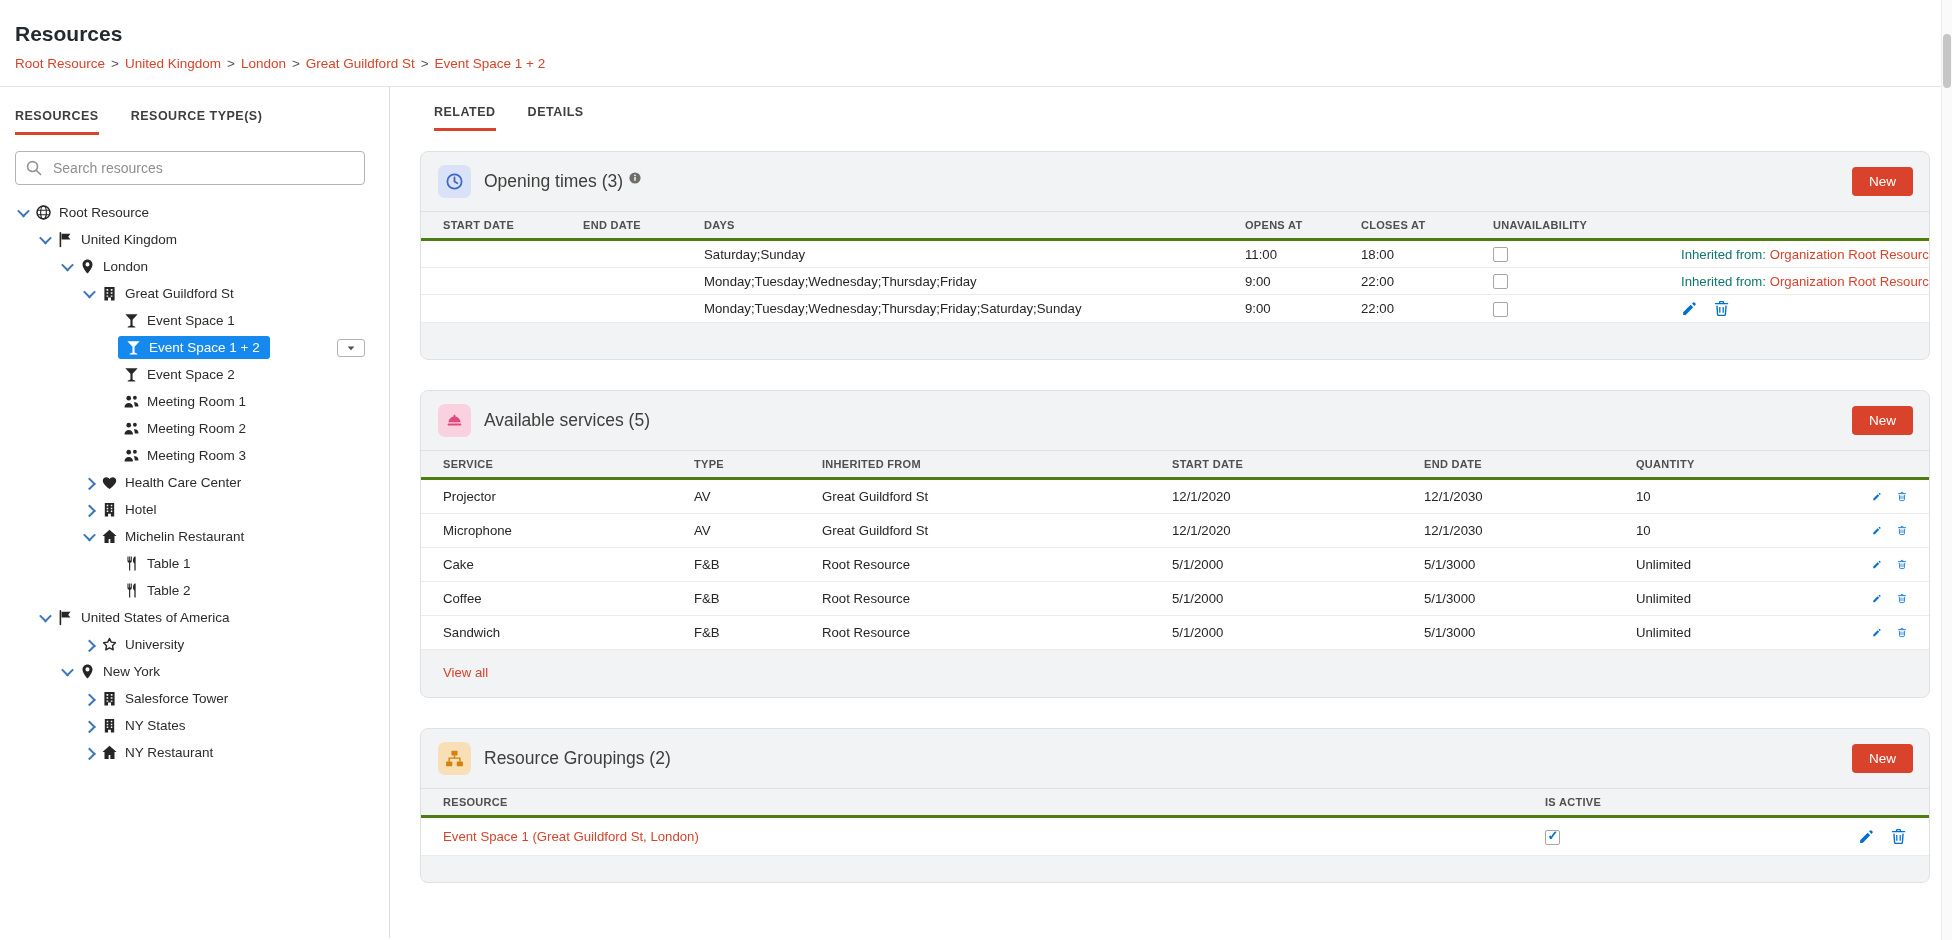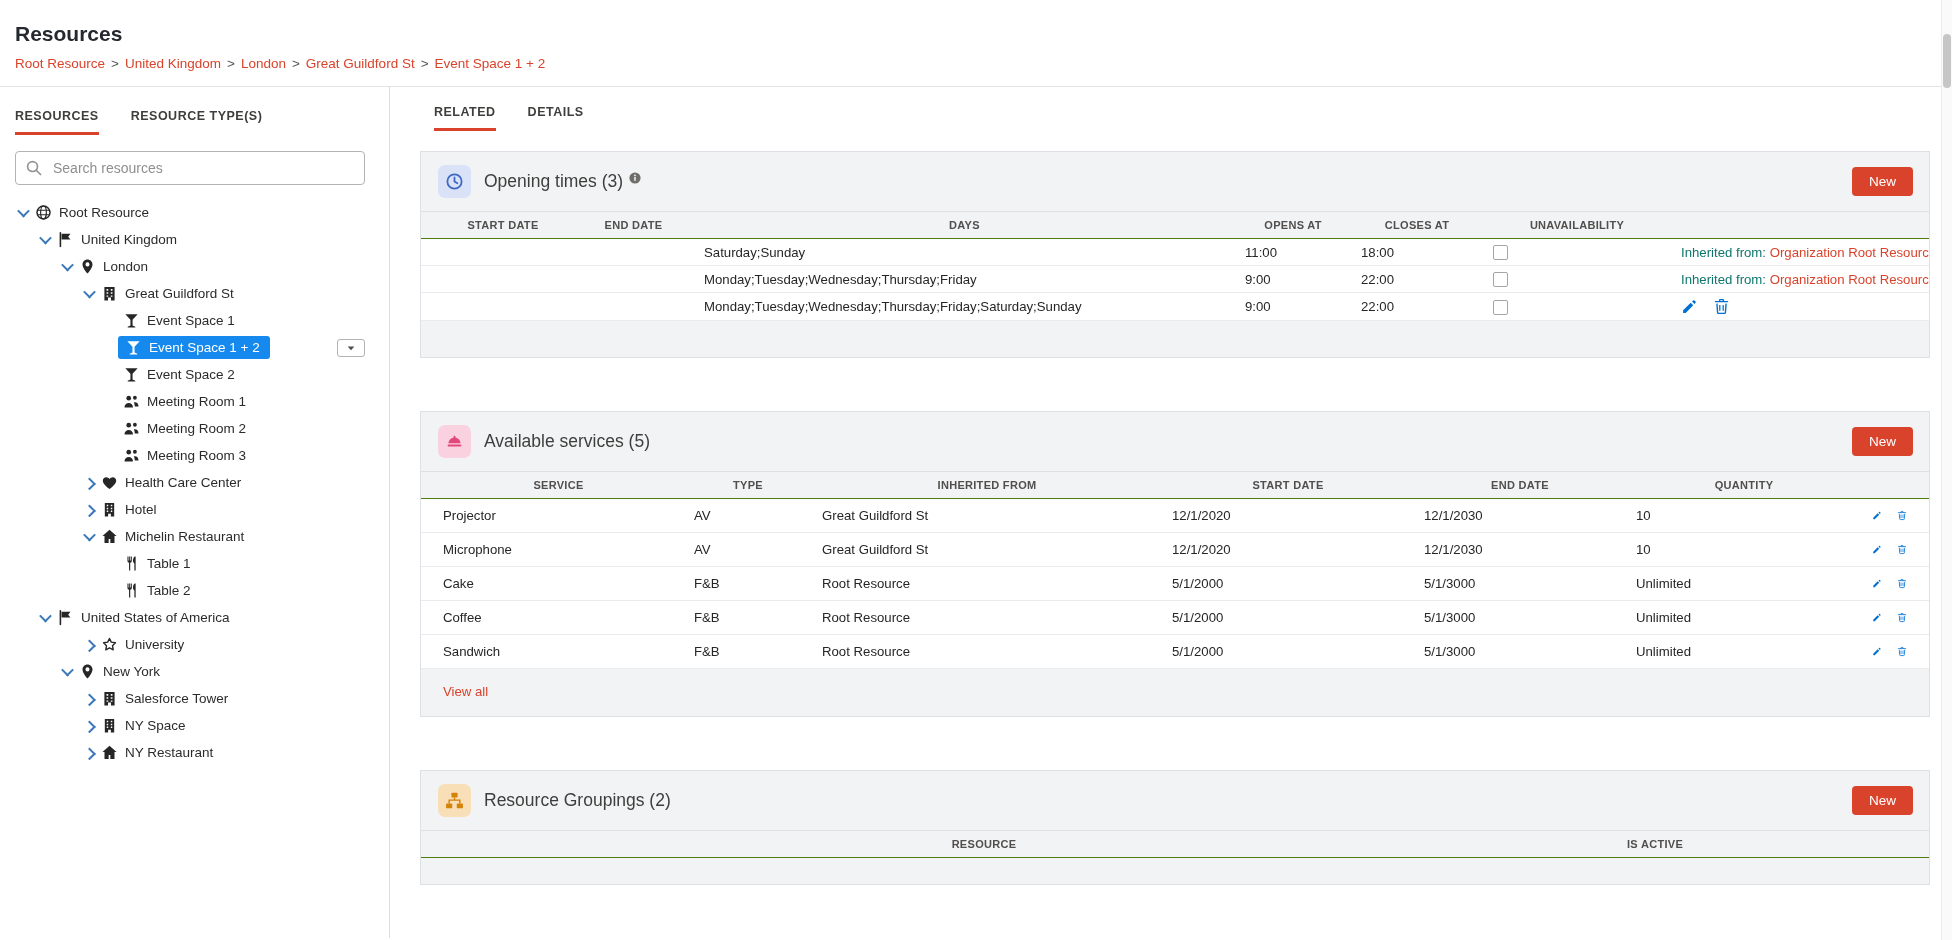--- a/index.html
+++ b/index.html
@@ -50,34 +50,34 @@
   .ticon{width:17px;height:17px;margin:0 7px 0 3px;color:#262626;flex:none;display:inline-flex}
   .ticon svg{width:100%;height:100%}
   .tlabel{font-size:13.5px;white-space:nowrap}
   .pill{display:inline-flex;align-items:center;background:var(--sel);color:#fff;border-radius:3px;padding:3px 10px 3px 4px;margin-left:-2px}
   .pill .ticon{color:#fff}
   .menu-btn{margin-left:auto;margin-right:24px;width:28px;height:18px;background:#fff;border:1px solid #b3b3b3;border-radius:3px;display:flex;align-items:center;justify-content:center;cursor:pointer}
   .menu-btn .ci{width:12px;height:12px;display:inline-flex}
   .menu-btn .ci svg{width:100%;height:100%}
 
   
-  .card{background:var(--card-bg);border:1px solid var(--card-border);border-radius:0;margin-bottom:53px}
+  .card{background:var(--card-bg);border:1px solid var(--card-border);border-radius:8px;margin-bottom:30px}
   .card-head{display:flex;align-items:center;padding:13px 16px 13px 17px}
   .badge{width:33px;height:33px;border-radius:7px;flex:none;display:flex;align-items:center;justify-content:center}
   .badge svg{width:19px;height:19px}
   .badge.b-clock{background:#d9e2f6;color:#3f68c5}
   .badge.b-services{background:#fad2df;color:#e2487e}
   .badge.b-grouping{background:#f8dfb7;color:#d4820a}
   .card-title{margin-left:13px;font-size:17.5px;color:#3e3e3c}
   .info-ic{width:14px;height:14px;margin-left:5px;align-self:flex-start;margin-top:6px;display:inline-flex}
   .info-ic svg{width:100%;height:100%}
   .btn-new{margin-left:auto;background:var(--accent);color:#fff;font-size:13.5px;font-family:"Liberation Sans",sans-serif;padding:7px 17px;border-radius:4px;border:none;cursor:pointer}
 
   table{width:100%;border-collapse:collapse;table-layout:fixed}
-  thead th{font-size:11px;font-weight:700;color:#514f4d;letter-spacing:.3px;text-align:center;padding:7px 10px;border-top:1px solid #e0e0e0;border-bottom:1px solid #4d7c0f;white-space:nowrap;overflow:hidden}
+  thead th{font-size:11px;font-weight:700;color:#514f4d;letter-spacing:.3px;text-align:left;padding:7px 10px;border-top:1px solid #e0e0e0;border-bottom:3px solid #4d7c0f;white-space:nowrap;overflow:hidden}
   thead th:first-child{padding-left:22px}
   tbody td{background:#fff;font-size:13.2px;color:#262626;padding:8px 10px;border-bottom:1px solid #ebebeb;white-space:nowrap;overflow:hidden}
   tbody td:first-child{padding-left:22px}
   .ot tbody td{padding-top:5px;padding-bottom:5px}
   .rg tbody td{padding-top:10px;padding-bottom:10px}
   td.right{text-align:right;padding-right:22px}
   .muted{color:#0f766e}
   .rlink{color:var(--accent);cursor:pointer;text-decoration:none}
   .actions{display:flex;gap:15px;align-items:center}
   .actions.end{justify-content:flex-end;padding-right:12px}
@@ -322,21 +322,21 @@
           </span>
         <span class="tlabel">Salesforce Tower</span>
       </div>
       <div class="trow pl3">
         <span class="chev closed"></span>
         <span class="ticon">
             <svg viewBox="0 0 16 16">
               <path fill-rule="evenodd" d="M3.6 1.8h8.8v12.8H9.3v-2.6H6.7v2.6H3.6zM5.4 3.6h1.4V5H5.4zm3.8 0h1.4V5H9.2zM5.4 6.3h1.4v1.4H5.4zm3.8 0h1.4v1.4H9.2zM5.4 9h1.4v1.4H5.4zm3.8 0h1.4v1.4H9.2z" fill="currentColor"></path>
             </svg>
           </span>
-        <span class="tlabel">NY Space</span>
+        <span class="tlabel">NY States</span>
       </div>
       <div class="trow pl3">
         <span class="chev closed"></span>
         <span class="ticon">
             <svg viewBox="0 0 16 16">
               <path d="M8 1.7 1.4 7.6h1.9v6.6h3.9v-3.9h1.6v3.9h3.9V7.6h1.9z" fill="currentColor"></path>
             </svg>
           </span>
         <span class="tlabel">NY Restaurant</span>
       </div>
@@ -621,20 +621,41 @@
             <col>
           </colgroup>
         <thead>
           <tr>
             <th>RESOURCE</th>
             <th>IS ACTIVE</th>
             <th></th>
           </tr>
         </thead>
         <tbody>
+          <tr>
+            <td><a class="rlink">Event Space 1 (Great Guildford St, London)</a></td>
+            <td><span class="cb checked"></span></td>
+            <td>
+                <span class="actions end">
+              <span class="icon-btn">
+                    <svg viewBox="0 0 16 16">
+                      <path d="M2 11.6V14h2.4l7.1-7.1-2.4-2.4zM13.7 4.5c.3-.3.3-.8 0-1.1l-1.1-1.1c-.3-.3-.8-.3-1.1 0l-1.1 1.1 2.2 2.2z" fill="#0070d2"></path>
+                    </svg>
+                  </span>
+              <span class="icon-btn">
+                    <svg viewBox="0 0 16 16">
+                      <path d="M2.3 3.4h11.4" stroke="#0070d2" stroke-width="1.3" stroke-linecap="round" fill="none"></path>
+                      <path d="M6.2 3.4V2.2c0-.4.3-.7.7-.7h2.2c.4 0 .7.3.7.7v1.2" fill="none" stroke="#0070d2" stroke-width="1.3"></path>
+                      <path d="M3.7 5.3l.6 8.1c0 .6.5 1.1 1.1 1.1h5.2c.6 0 1.1-.5 1.1-1.1l.6-8.1" fill="none" stroke="#0070d2" stroke-width="1.3"></path>
+                      <path d="M6.4 6.5v5.5M9.6 6.5v5.5" stroke="#0070d2" stroke-width="1.2" fill="none"></path>
+                    </svg>
+                  </span>
+                </span>
+              </td>
+          </tr>
         </tbody>
       </table>
     </div>
   </div>
 </div>
 
 <div class="vscroll">
   <div class="vthumb"></div>
 </div>
 

